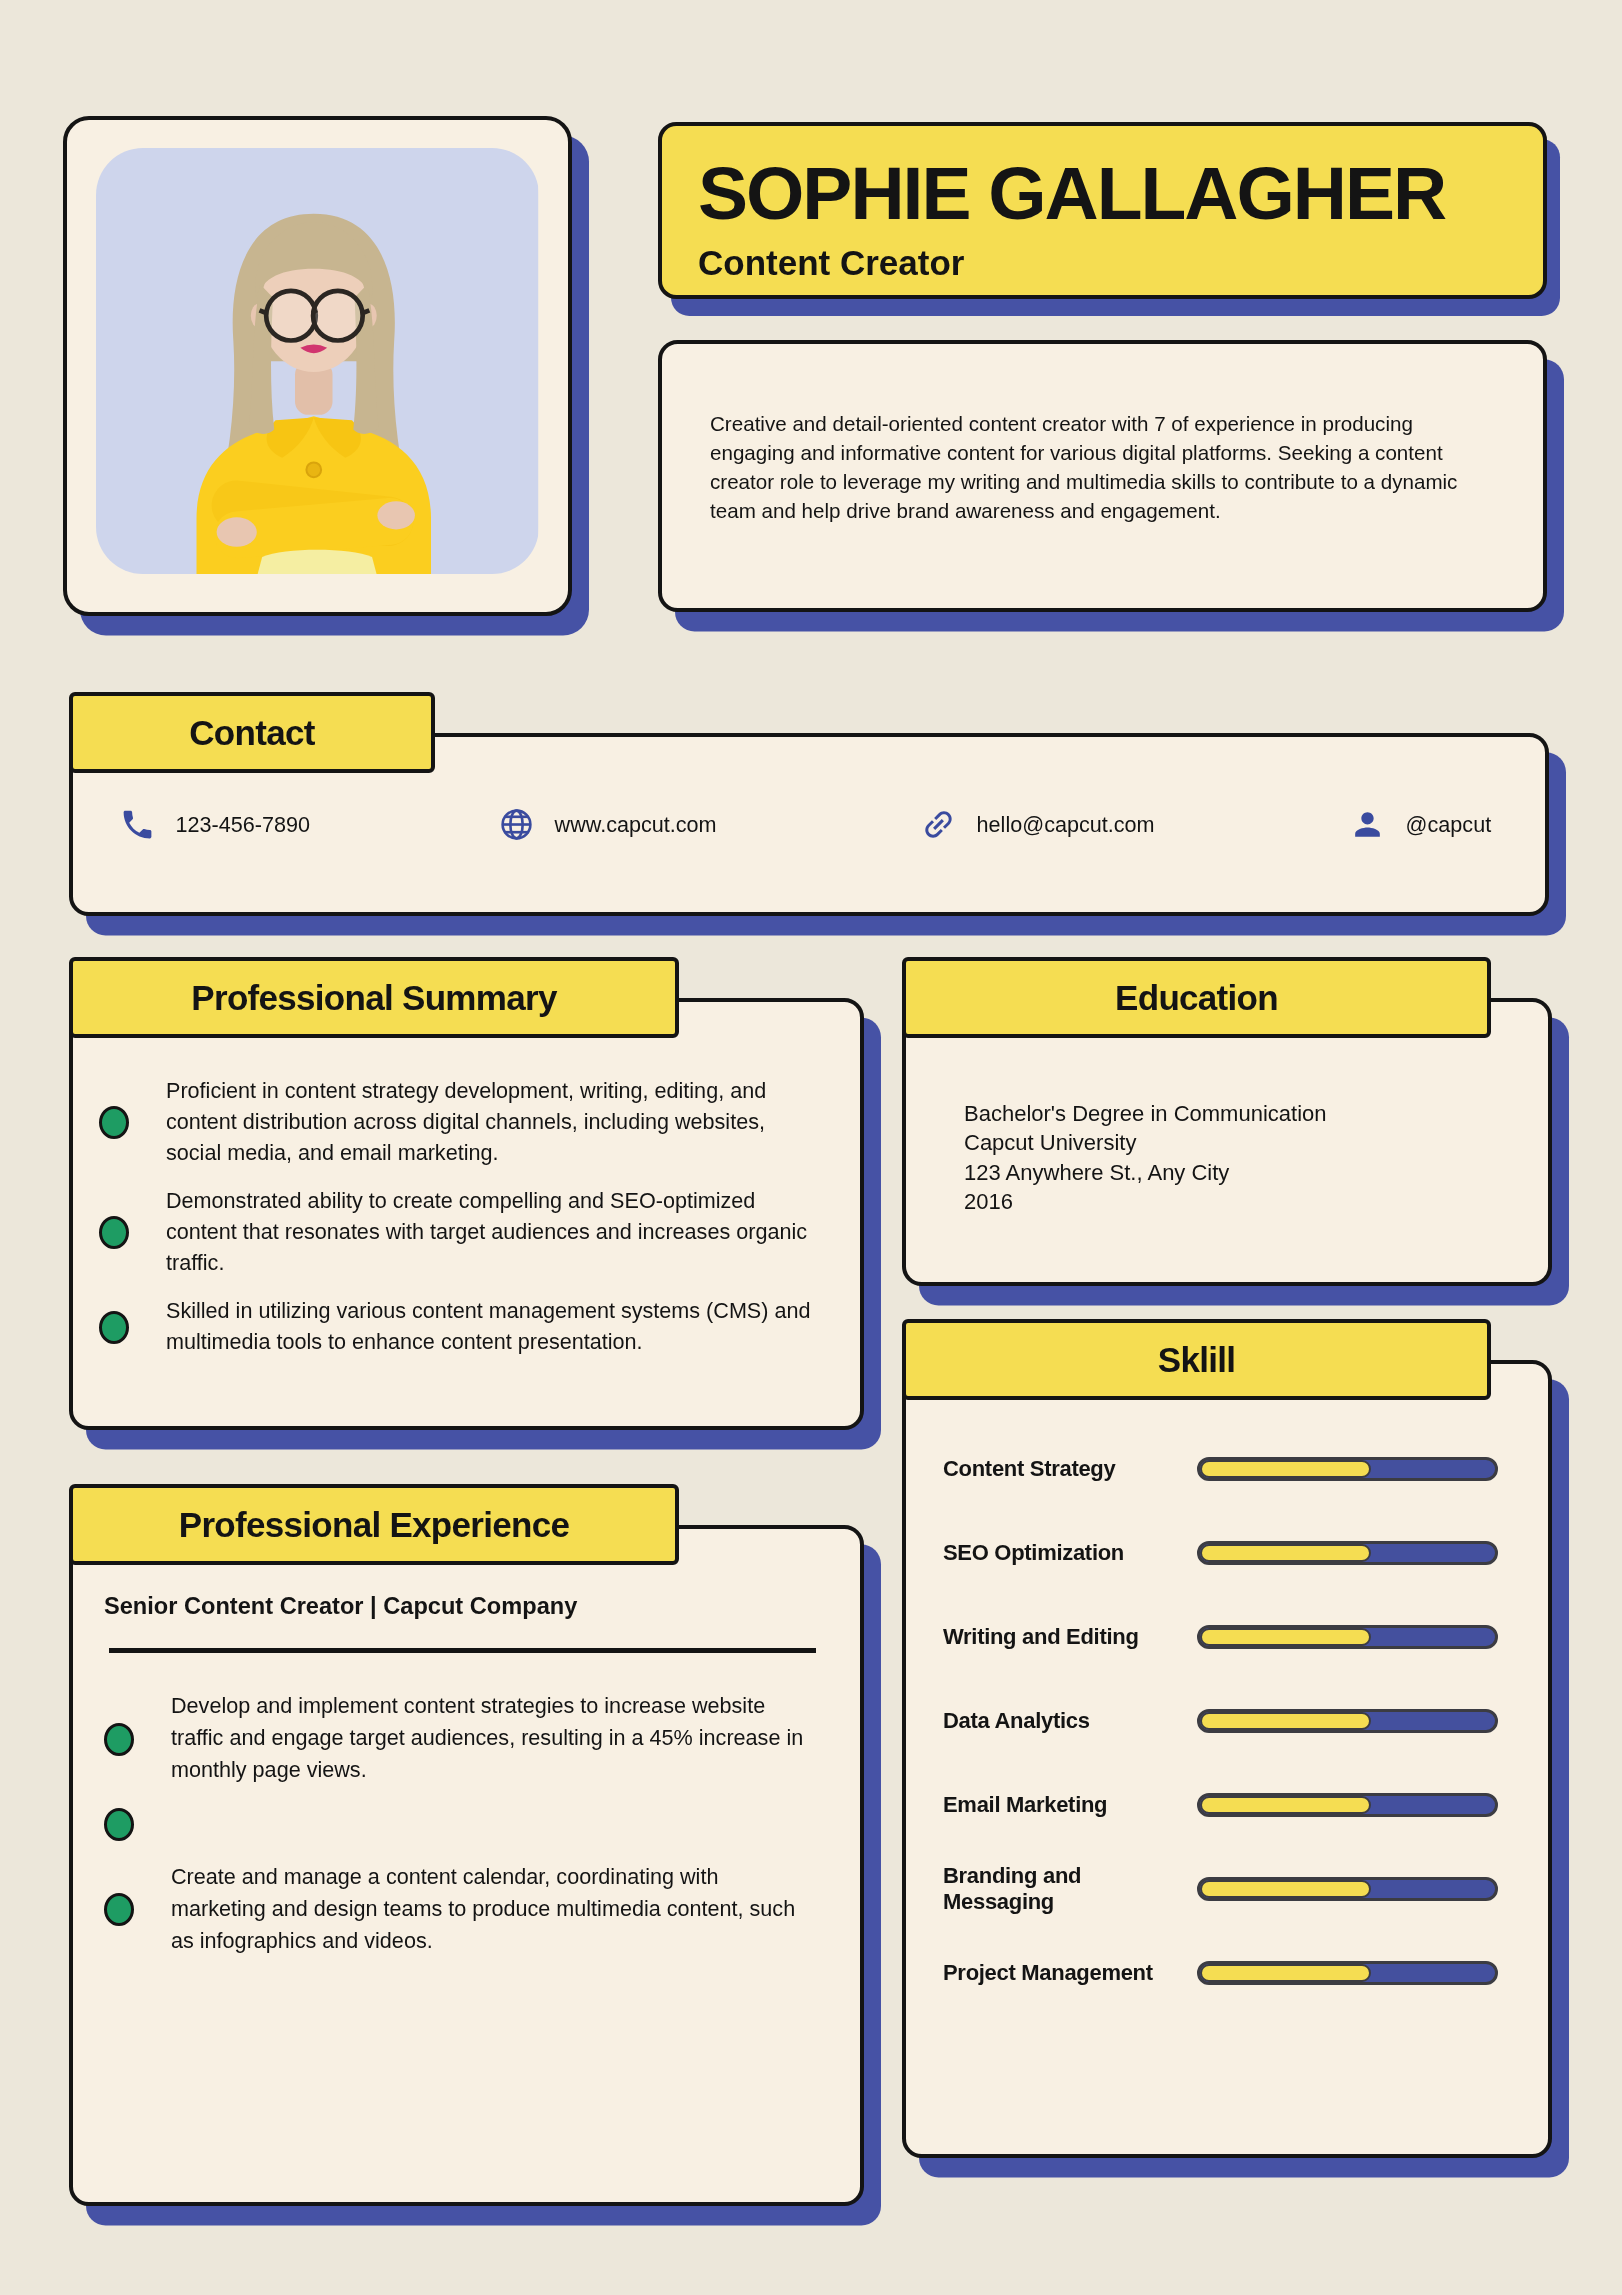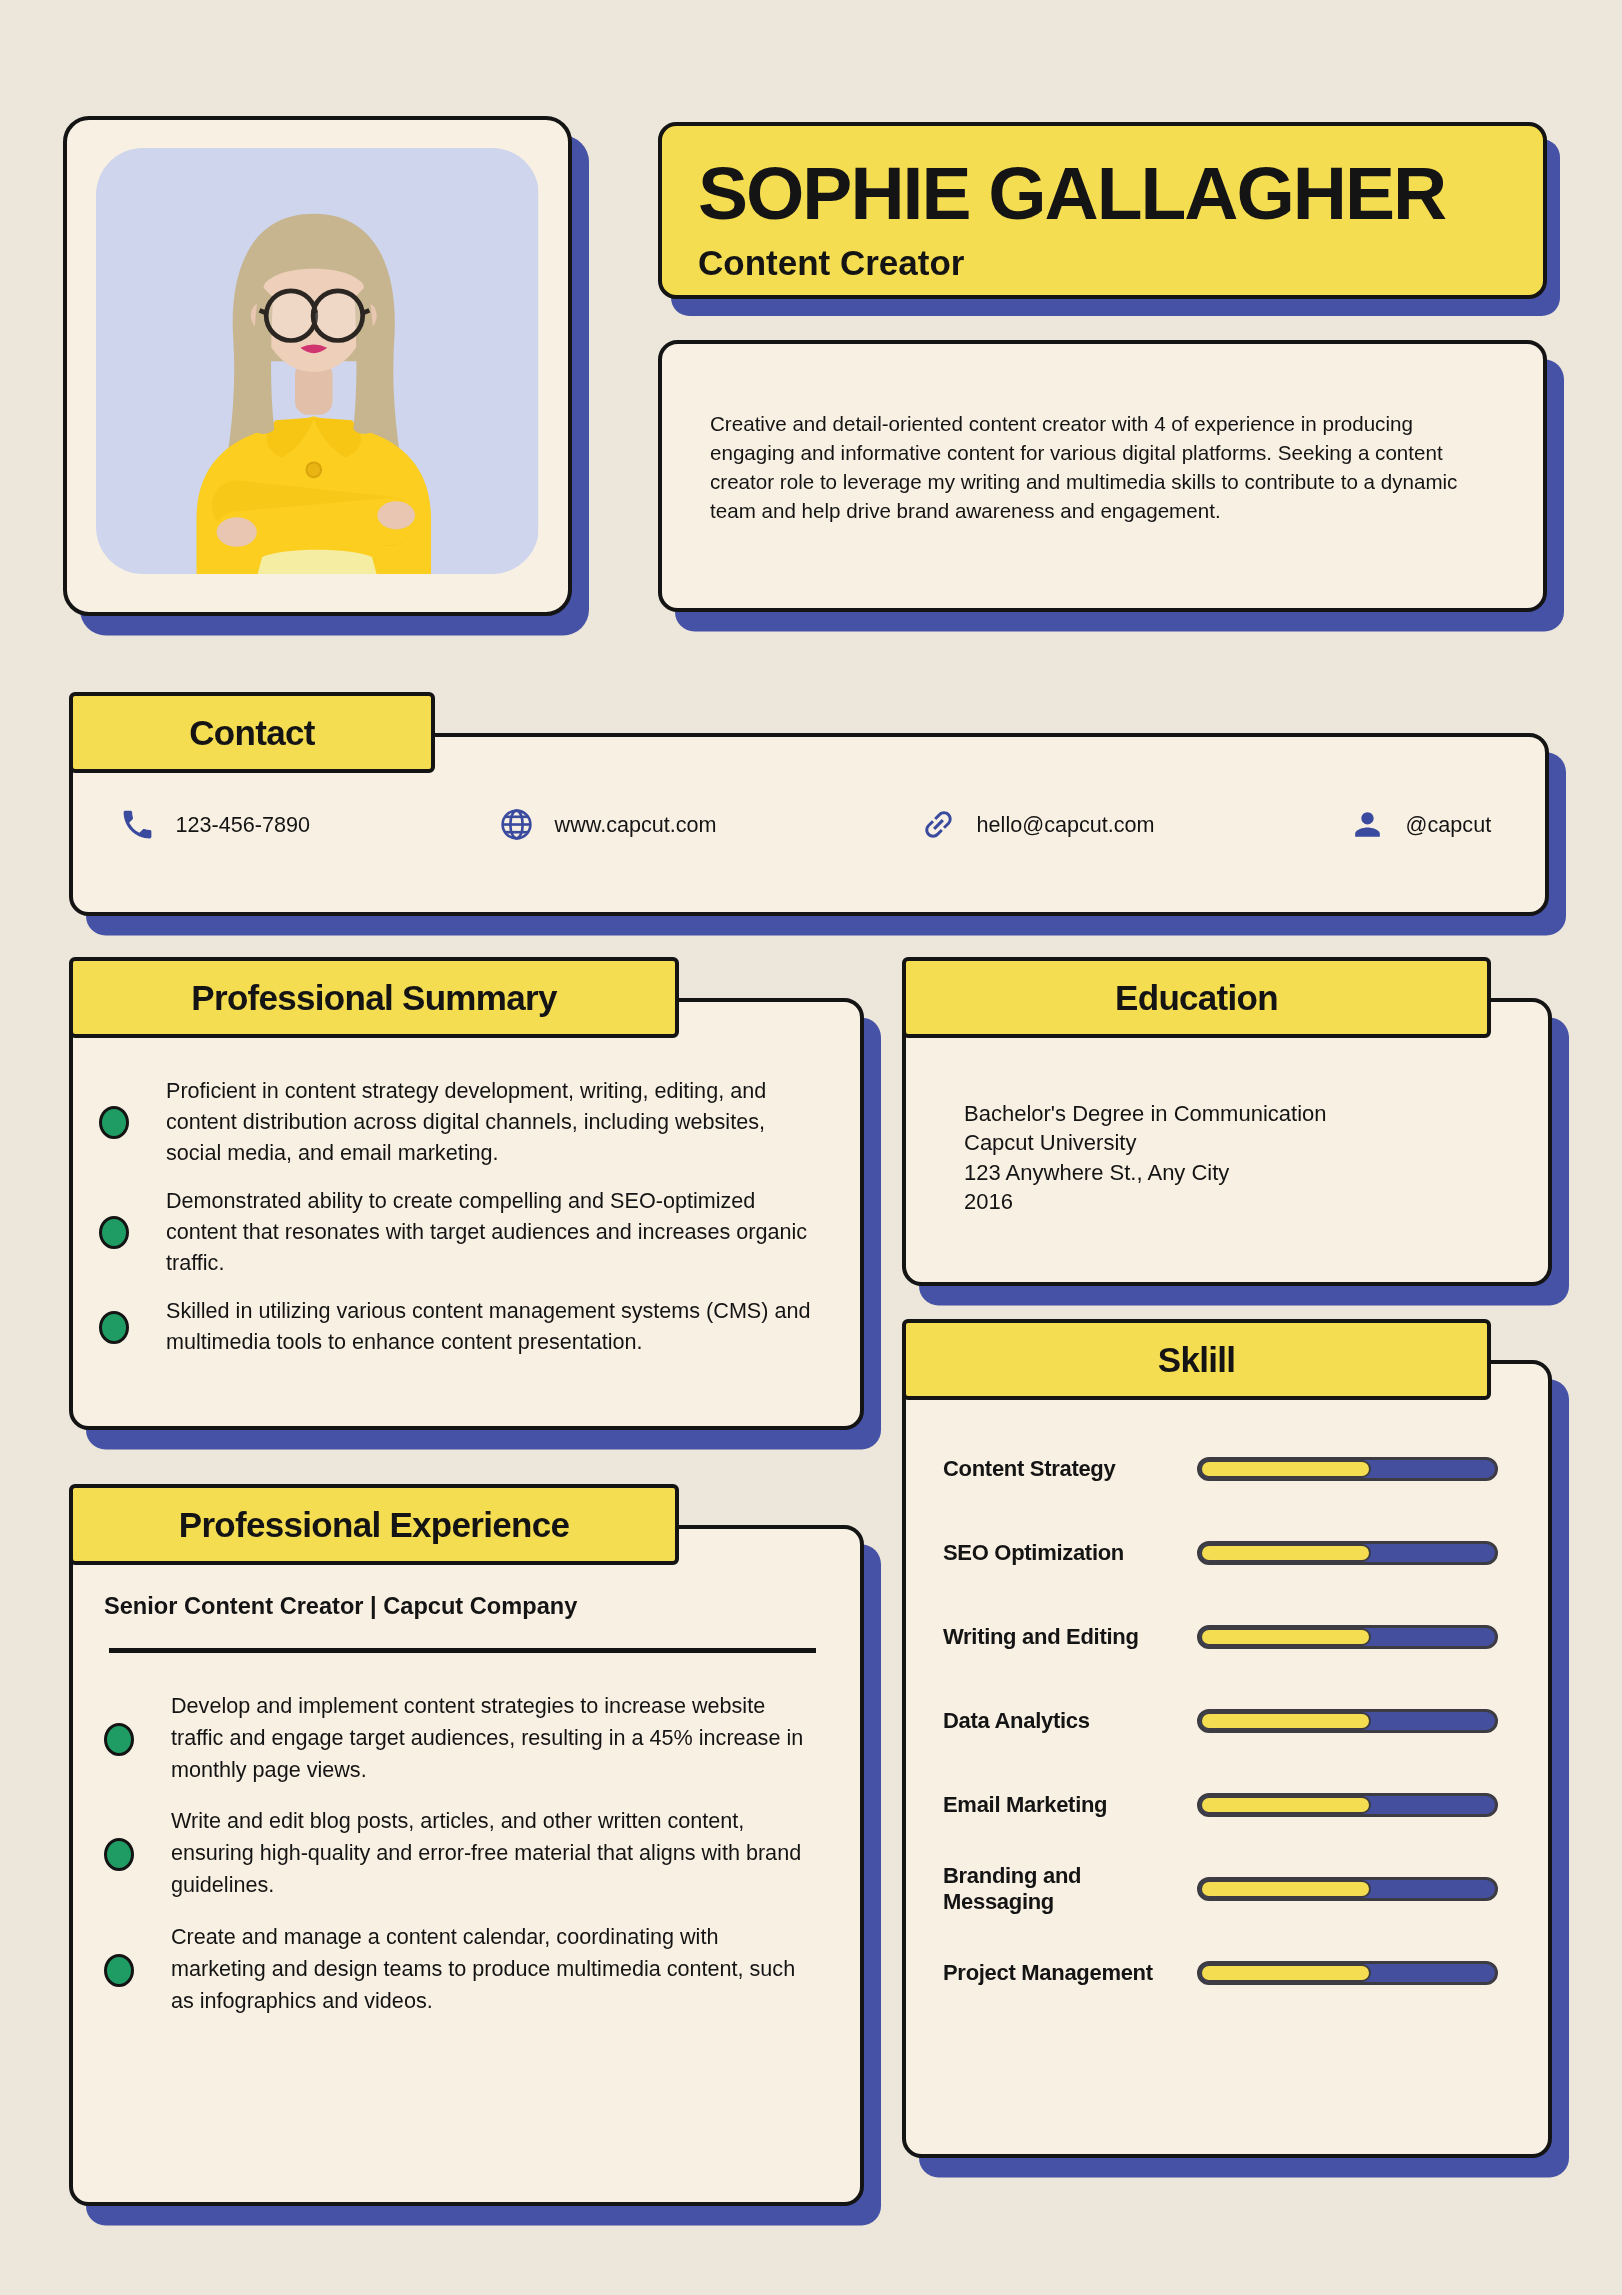--- a/index.html
+++ b/index.html
@@ -123,21 +123,21 @@
       </svg>
     </div>
   </div>
 
   <div class="header-box">
     <div class="header-name">SOPHIE GALLAGHER</div>
     <div class="header-title">Content Creator</div>
   </div>
 
   <div class="card summary-card">
-    <p class="summary-text">Creative and detail-oriented content creator with 4 of experience in producing engaging and informative content for various digital platforms. Seeking a content creator role to leverage my writing and multimedia skills to contribute to a dynamic team and help drive brand awareness and engagement.</p>
+    <p class="summary-text">Creative and detail-oriented content creator with 7 of experience in producing engaging and informative content for various digital platforms. Seeking a content creator role to leverage my writing and multimedia skills to contribute to a dynamic team and help drive brand awareness and engagement.</p>
   </div>
 
   <div class="contact-section">
     <div class="tab contact-tab">
       <span>Contact</span>
     </div>
     <div class="card contact-card">
       <div class="contact-item ci-0">
         <svg class="cicon" viewBox="0 0 24 24">
           <path fill="#3A4B9F" d="M6.62 10.79c1.44 2.83 3.76 5.14 6.59 6.59l2.2-2.2c.27-.27.67-.36 1.02-.24 1.12.37 2.33.57 3.57.57.55 0 1 .45 1 1V20c0 .55-.45 1-1 1-9.39 0-17-7.61-17-17 0-.55.45-1 1-1h3.5c.55 0 1 .45 1 1 0 1.25.2 2.45.57 3.57.11.35.03.74-.25 1.02l-2.2 2.2z"></path>
@@ -216,21 +216,20 @@
       <div class="exp-role">Senior Content Creator | Capcut Company</div>
       <div class="exp-divider"></div>
       <div class="exp-bullets">
 
       <div class="bullet-row">
             <span class="dot"></span>
             <p class="bullet-text">Develop and implement content strategies to increase website traffic and engage target audiences, resulting in a 45% increase in monthly page views.</p>
           </div>
           <div class="bullet-row">
             <span class="dot"></span>
-            <p class="bullet-text">Write and edit blog posts, articles, and other written content, ensuring high-quality and error-free material that aligns with brand guidelines.</p>
           </div>
           <div class="bullet-row">
             <span class="dot"></span>
             <p class="bullet-text">Create and manage a content calendar, coordinating with marketing and design teams to produce multimedia content, such as infographics and videos.</p>
           </div>
         </div>
     </div>
   </div>
 
   <div class="skill-section">

